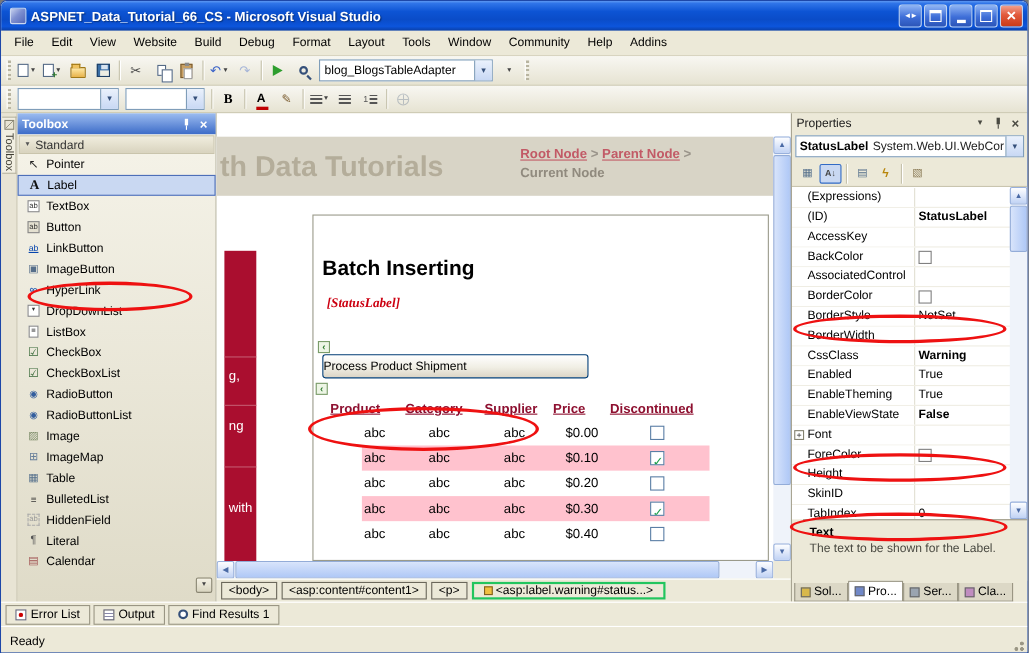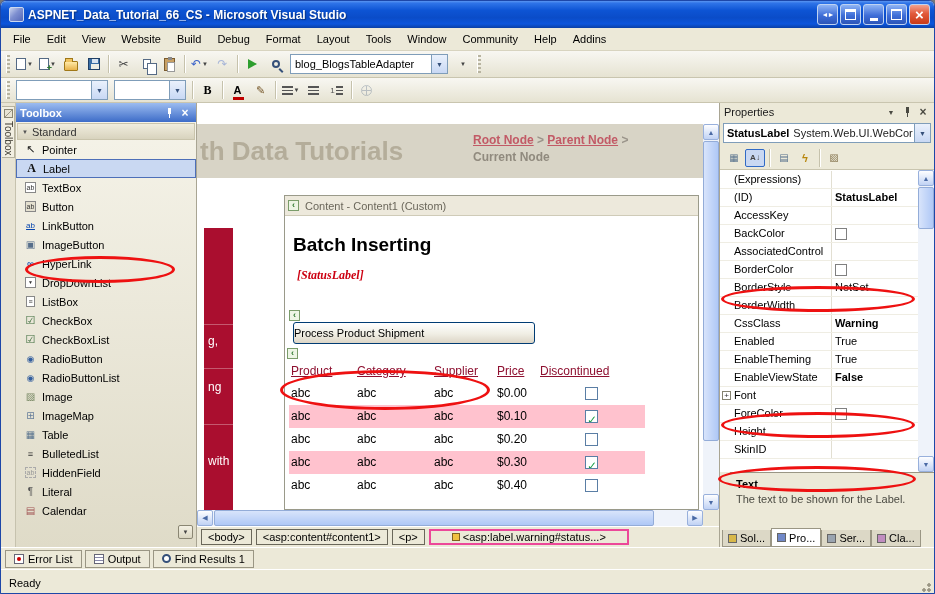--- a/index.html
+++ b/index.html
@@ -128,42 +128,42 @@
   .mnav .sep{position:absolute;left:0;right:0;height:1px;background:#C4596F;}
   .contentbox{position:absolute;left:87px;top:71px;width:415px;height:315px;border:1px solid #9A9A8A;background:#fff;}
   .chead{position:absolute;left:0;top:0;right:0;height:20px;background:#EDE9DC;border-bottom:1px solid #CFCBB8;color:#6B675B;line-height:20px;padding-left:20px;}
   .smart{width:11px;height:11px;border:1px solid #7A9C6A;background:#EDF5E5;color:#2F7A2F;font-size:9px;line-height:9px;text-align:center;position:absolute;}
   .smart::before{content:"\2039";font-weight:bold;}
   .bheading{position:absolute;left:8px;top:38px;font-size:19px;font-weight:bold;}
   .statuslabel{position:absolute;left:12px;top:72px;font-family:"Liberation Serif",serif;font-style:italic;font-weight:bold;font-size:12px;color:#CC0011;}
   .shipbtn{position:absolute;left:8px;top:126px;width:242px;height:22px;border:1px solid #003C74;border-radius:3px;background:linear-gradient(180deg,#FFFFFF,#F0EEE4 55%,#DCD5C6);font-size:11px;line-height:20px;}
   .gridv{position:absolute;left:4px;top:165px;width:356px;}
   .thead{display:flex;height:21px;line-height:21px;background:#fff;}
-  .thead span{font-size:12px;font-weight:normal;color:#8E1030;text-decoration:underline;padding-left:2px;}
+  .thead span{font-size:12px;font-weight:bold;color:#8E1030;text-decoration:underline;padding-left:2px;text-align:center;}
   .c1{width:66px;}.c2{width:77px;}.c3{width:63px;}.c4{width:43px;}.c5{width:107px;}
-  .trow{display:flex;height:23px;line-height:23px;background:#fff;}
+  .trow{display:flex;height:23px;line-height:23px;background:#fff;margin-left:40px;}
   .trow:nth-child(even){background:#FFC2CE;}
   .trow span{font-size:12px;padding-left:2px;overflow:hidden;}
   .cbwrap{display:flex;align-items:center;justify-content:center;padding-left:0 !important;}
   .cb{width:13px;height:13px;background:#fff;border:1px solid #5A7EA5;position:relative;}
   .cb[data-checked="true"]::after{content:"\2713";position:absolute;left:1px;top:-2px;color:#1E9E4A;font-weight:bold;font-size:12px;}
   
   .sb-btn{position:absolute;width:16px;height:16px;background:linear-gradient(180deg,#FEFEFF,#D9E4F9 60%,#C0D2F4);border:1px solid #98B0DC;border-radius:2px;display:flex;align-items:center;justify-content:center;font-size:7px;color:#4A6AA5;}
   .vsb{position:absolute;left:506px;top:21px;width:16px;height:386px;background:#EFF3FA;}
   .vsb .up{top:0;left:0;}
   .vsb .dn{bottom:0;left:0;}
   .vsb .thumb{position:absolute;left:0;top:17px;width:16px;height:300px;background:linear-gradient(90deg,#D8E4FB,#AFC8F6);border:1px solid #93ACD8;border-radius:2px;}
   .hsb{position:absolute;left:0;top:407px;width:506px;height:16px;background:#EFF3FA;}
   .hsb .lf{left:0;top:0;}
   .hsb .rt{right:0;top:0;}
   .hsb .thumb{position:absolute;left:17px;top:0;width:440px;height:16px;background:linear-gradient(180deg,#D8E4FB,#AFC8F6);border:1px solid #93ACD8;border-radius:2px;}
   .sbcorner{position:absolute;left:506px;top:407px;width:16px;height:16px;background:#ECE9D8;}
   .tagbar{position:absolute;left:0;top:423px;right:0;height:21px;background:#ECE9D8;border-top:1px solid #fff;display:flex;align-items:center;gap:4px;padding-left:4px;}
   .tag{border:1px solid #6A675A;padding:1px 6px;background:#ECE9D8;white-space:nowrap;display:flex;align-items:center;gap:3px;}
-  .tag.sel{border:2px solid #ec4899;padding:0 21px;text-align:right;}
+  .tag.sel{border:2px solid #22c55e;padding:0 9px;text-align:right;}
   .tagico{width:8px;height:8px;background:#F0C040;border:1px solid #806020;}
 
   
   .props{position:absolute;left:718px;top:0;right:0;height:444px;background:#ECE9D8;border-left:1px solid #A9A593;}
   .p-head{height:18px;display:flex;align-items:center;padding:0 4px;color:#1A1A1A;}
   .p-head .t{flex:1;}
   .p-head .hbtn{color:#4A4A42;}
   .p-combo{position:absolute;left:3px;top:20px;right:3px;height:20px;background:#fff;border:1px solid #7F9DB9;display:flex;align-items:center;}
   .p-combo .nm{font-weight:bold;padding-left:3px;white-space:nowrap;}
   .p-combo .tp{padding-left:4px;white-space:nowrap;overflow:hidden;flex:1;color:#222;}
@@ -467,24 +467,20 @@
         <div class="mnav">
           <span class="sep" style="top:96px;"></span>
           <span class="frag" style="top:106px;">g,</span>
           <span class="sep" style="top:140px;"></span>
           <span class="frag" style="top:152px;">ng</span>
           <span class="sep" style="top:196px;"></span>
           <span class="frag" style="top:226px;">with</span>
         </div>
 
         <div class="contentbox">
-          <div class="chead">
-            <span class="smart" style="left:3px;top:4px;"></span>
-            <span>Content - Content1 (Custom)</span>
-          </div>
           <div class="bheading">Batch Inserting</div>
           <div class="statuslabel">[StatusLabel]</div>
           <span class="smart" style="left:4px;top:114px;"></span>
           <div class="shipbtn">Process Product Shipment</div>
           <span class="smart" style="left:2px;top:152px;"></span>
           <div class="gridv">
             <div class="thead">
               <span class="c1">Product</span>
               <span class="c2">Category</span>
               <span class="c3">Supplier</span>
@@ -656,20 +652,24 @@
             </span>
           </div>
         <div class="prow">
             <span class="pname">Height</span>
             <span class="pval"></span>
           </div>
         <div class="prow">
             <span class="pname">SkinID</span>
             <span class="pval"></span>
           </div>
+        <div class="prow">
+            <span class="pname">TabIndex</span>
+            <span class="pval">0</span>
+          </div>
       </div>
       <div class="pgsb">
         <span class="sb-btn up">▲</span>
         <span class="thumb"></span>
         <span class="sb-btn dn">▼</span>
       </div>
       <div class="pdesc">
         <div class="dt">Text</div>
         <div class="db">The text to be shown for the Label.</div>
       </div>

